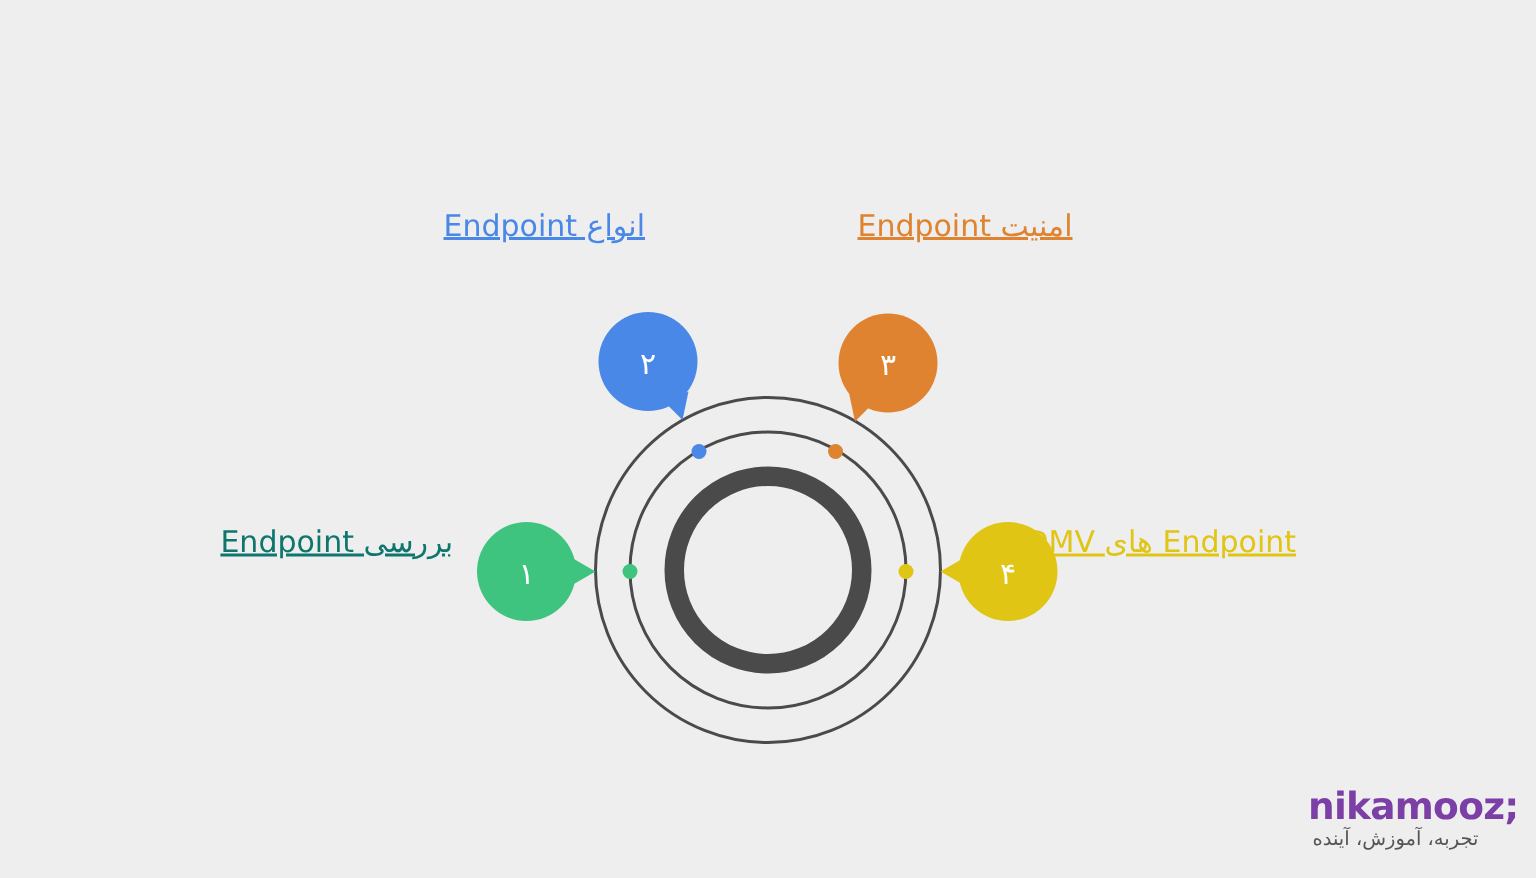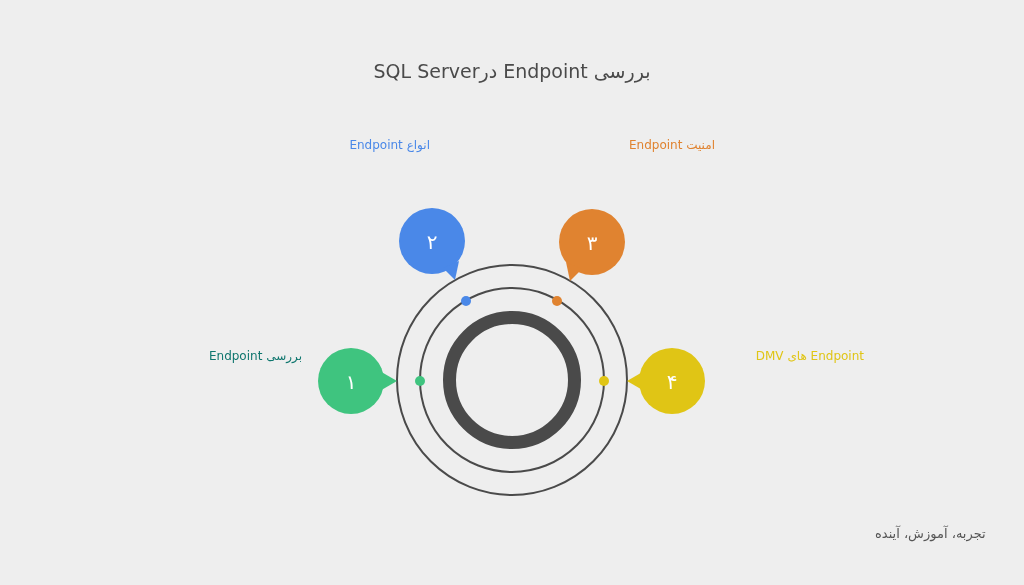--- a/index.html
+++ b/index.html
@@ -23,24 +23,25 @@
       width: 1024px;
       top: 60px;
       text-align: center;
       font-size: 19px;
       color: #4a4a4a;
       direction: rtl;
       unicode-bidi: plaintext;
     }
     .label {
       position: absolute;
-      font-size: 12px;
+      font-size: 20px;
       white-space: nowrap;
       direction: rtl;
       unicode-bidi: plaintext;
+      text-decoration: underline;
     }
     .label-1 { right: 722px; top: 349px; color: #0f766e; }
     .label-2 { right: 594px; top: 138px; color: #4a88e8; }
     .label-3 { right: 309px; top: 138px; color: #e08330; margin-left: 41px; }
     .label-4 { right: 160px; top: 349px; color: #e0c515; }
 
     svg.diagram {
       position: absolute;
       left: 0;
       top: 0;
@@ -75,21 +76,20 @@
       letter-spacing: 1.5px;
       margin-top: 1px;
       padding-left: 3px;
     }
   </style>
 </head>
 <body>
 
 <div class="canvas">
 
-  <div class="title">بررسی Endpoint درSQL Server</div>
 
   <div class="label label-1">بررسی Endpoint</div>
   <div class="label label-2">انواع Endpoint</div>
   <div class="label label-3">امنیت Endpoint</div>
   <div class="label label-4">DMV های Endpoint</div>
 
   <svg class="diagram" width="1024" height="585" viewBox="0 0 1024 585">
 
     <circle cx="512" cy="380" r="115" fill="none" stroke="#4a4a4a" stroke-width="2"></circle>
 
@@ -121,16 +121,17 @@
     </g>
 
     <g>
       <circle cx="672" cy="381" r="33" fill="#e0c515"></circle>
       <path d="M646 370 L627 381 L646 392 Z" fill="#e0c515"></path>
       <text class="bubble-num" x="672" y="382">۴</text>
     </g>
   </svg>
 
   <div class="logo">
+    <div class="logo-word">nikamooz;</div>
     <div class="logo-tag">تجربه، آموزش، آینده</div>
   </div>
 
 </div>
 
 </body></html>

